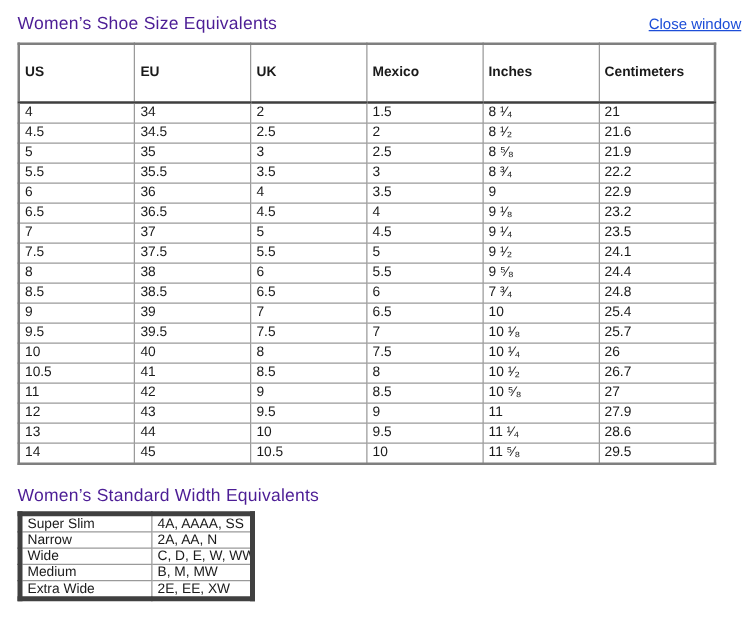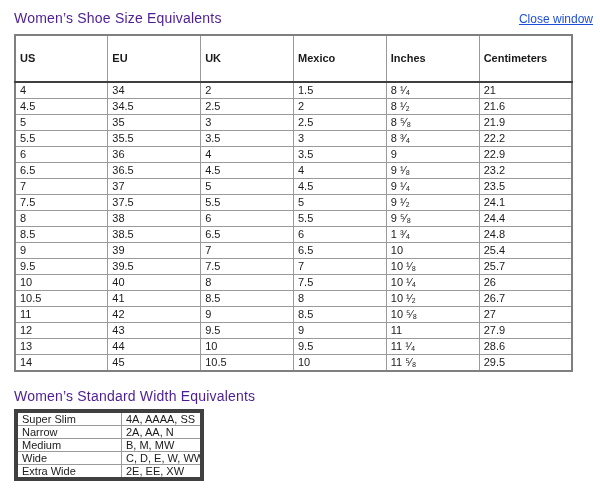--- a/index.html
+++ b/index.html
@@ -182,21 +182,21 @@
           <td>6</td>
           <td>5.5</td>
           <td>9 ⁵⁄₈</td>
           <td>24.4</td>
         </tr>
         <tr>
           <td>8.5</td>
           <td>38.5</td>
           <td>6.5</td>
           <td>6</td>
-          <td>1 ³⁄₄</td>
+          <td>7 ³⁄₄</td>
           <td>24.8</td>
         </tr>
         <tr>
           <td>9</td>
           <td>39</td>
           <td>7</td>
           <td>6.5</td>
           <td>10</td>
           <td>25.4</td>
         </tr>
@@ -265,27 +265,27 @@
     <tbody>
         <tr>
           <td>Super Slim</td>
           <td>4A, AAAA, SS</td>
         </tr>
         <tr>
           <td>Narrow</td>
           <td>2A, AA, N</td>
         </tr>
         <tr>
+          <td>Wide</td>
+          <td>C, D, E, W, WW</td>
+        </tr>
+        <tr>
           <td>Medium</td>
           <td>B, M, MW</td>
         </tr>
         <tr>
-          <td>Wide</td>
-          <td>C, D, E, W, WW</td>
-        </tr>
-        <tr>
           <td>Extra Wide</td>
           <td>2E, EE, XW</td>
         </tr>
       </tbody>
   </table>
 
 </div>
 
 </body></html>

